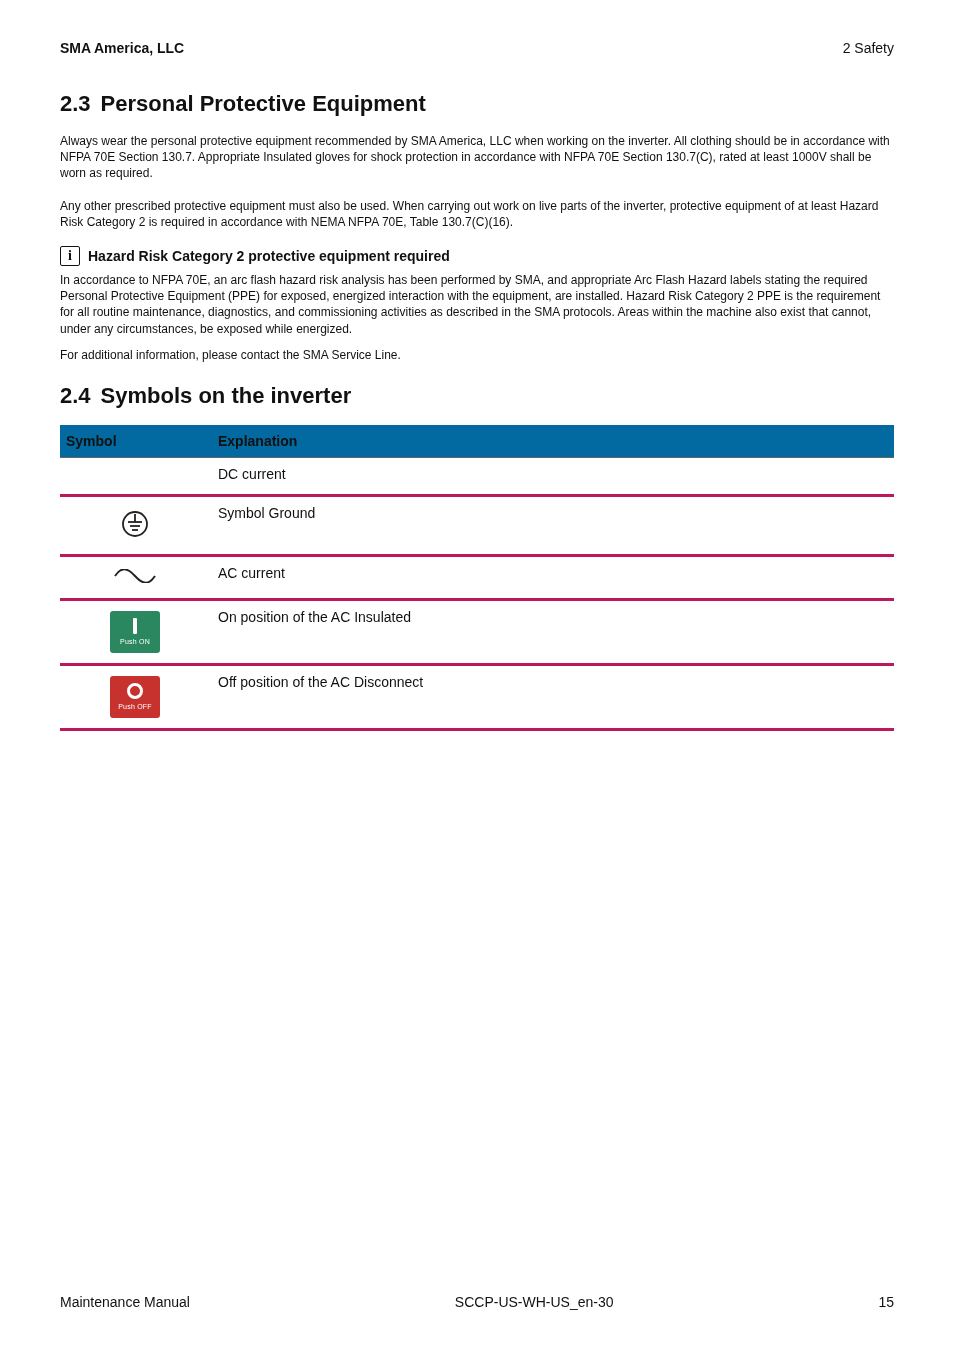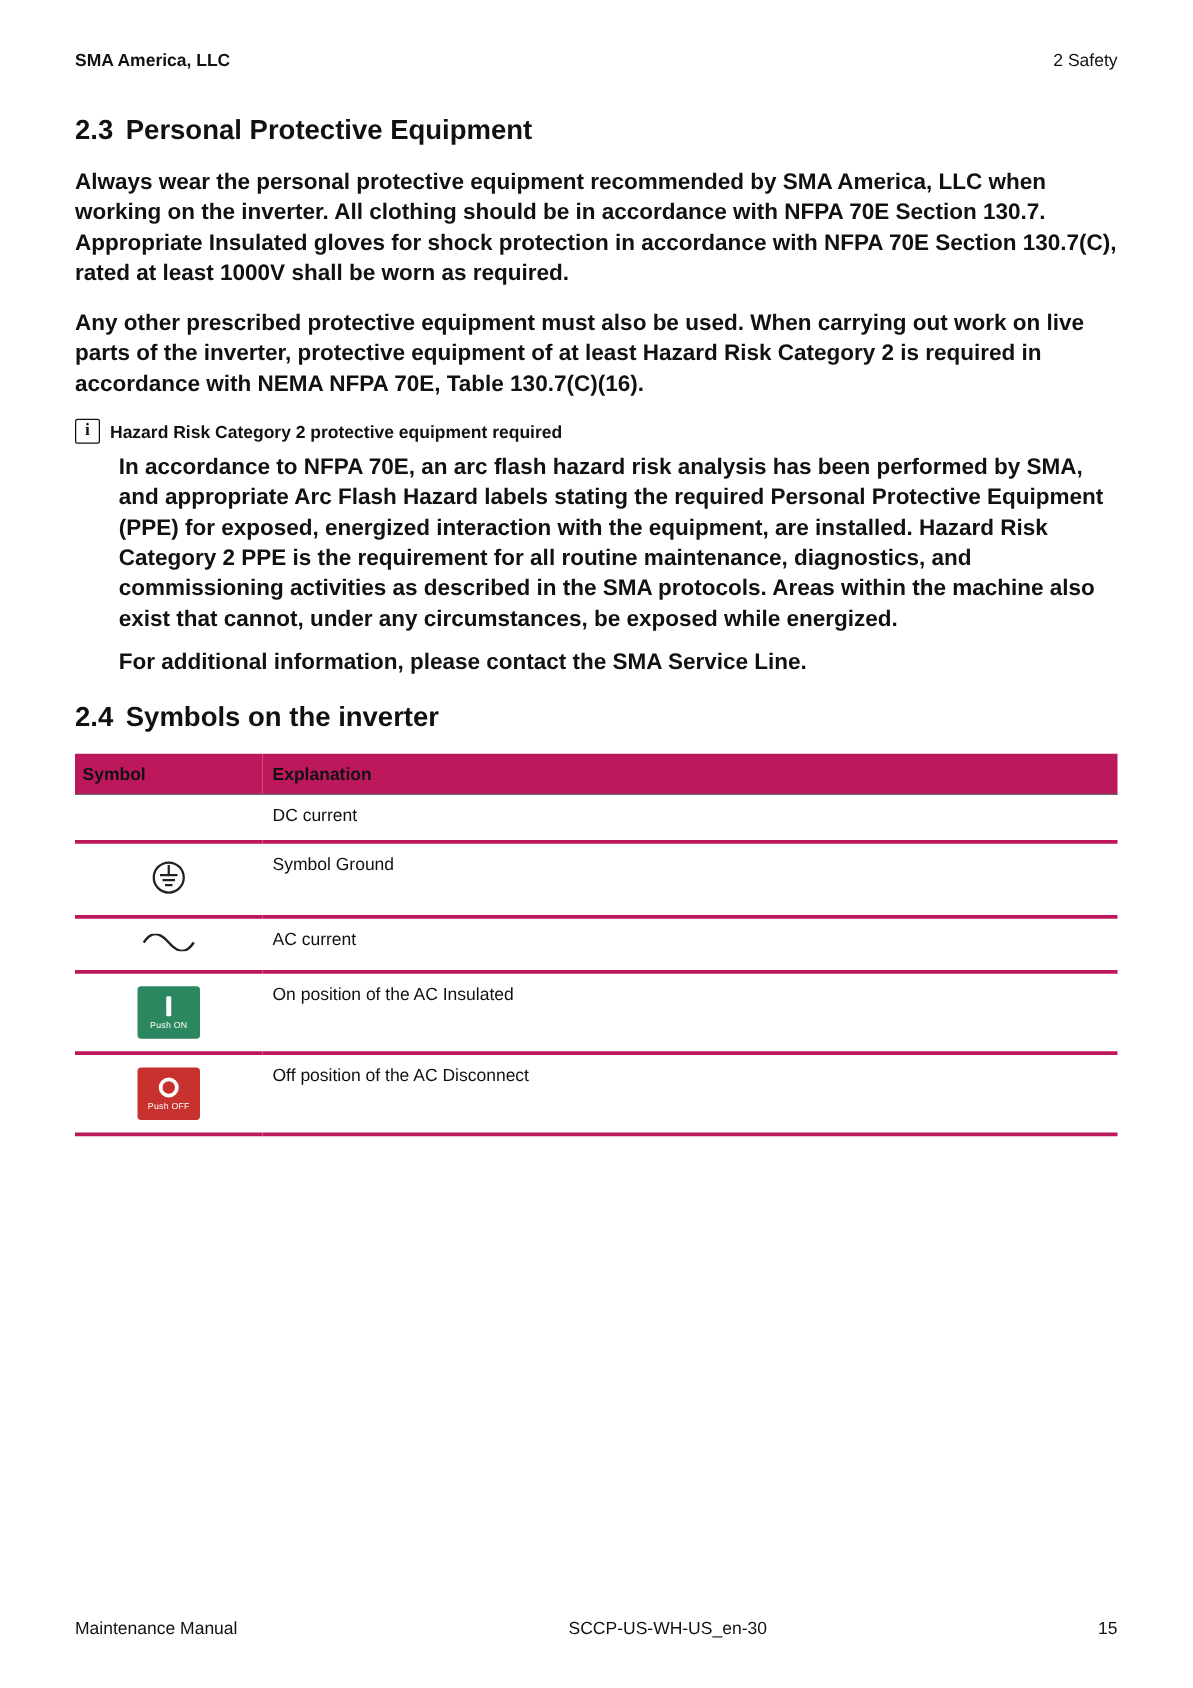--- a/index.html
+++ b/index.html
@@ -26,44 +26,44 @@
     margin-bottom: 25px;
   }
   .top-header .left { font-weight: 700; }
   .top-header .right { font-weight: 300; }
   h2.section {
     font-size: 22px;
     font-weight: 700;
     margin: 10px 0 10px 0;
   }
   h2.section .num { margin-right: 10px; }
-  p { font-size: 18px; line-height: 1.35; margin: 6px 0 10px 0; font-weight: 700; }
+  p { font-size: 12px; line-height: 1.35; margin: 6px 0 10px 0; font-weight: 400; }
   .info-block {
     margin-top: 6px;
   }
   .info-title-row { display: flex; align-items: center; gap: 8px; }
   .info-icon {
     width: 20px; height: 20px; border: 1.5px solid #111; border-radius: 2px;
     display: flex; align-items: center; justify-content: center;
     font-family: Georgia, "Times New Roman", serif; font-weight: 700; font-size: 14px;
   }
   .info-title { font-weight: 700; font-size: 14px; }
-  .info-body { margin-left: 35px; }
+  .info-body { }
   table.sym {
     width: 100%;
     border-collapse: collapse;
     margin-top: 6px;
     font-size: 14px;
   }
   table.sym thead th {
     text-align: left;
     font-weight: 700;
     color: #111;
     padding: 8px 8px;
-    background: #be185d;
+    background: #0369a1;
     border-bottom: 1px solid #666;
   }
   table.sym thead th:first-child { width: 150px; padding-left: 6px; }
   table.sym tbody td {
     border-bottom: 3px solid #be185d;
     padding: 8px 8px;
     vertical-align: top;
   }
   table.sym tbody td:first-child { text-align: center; padding-top: 10px; padding-bottom: 10px; }
   

